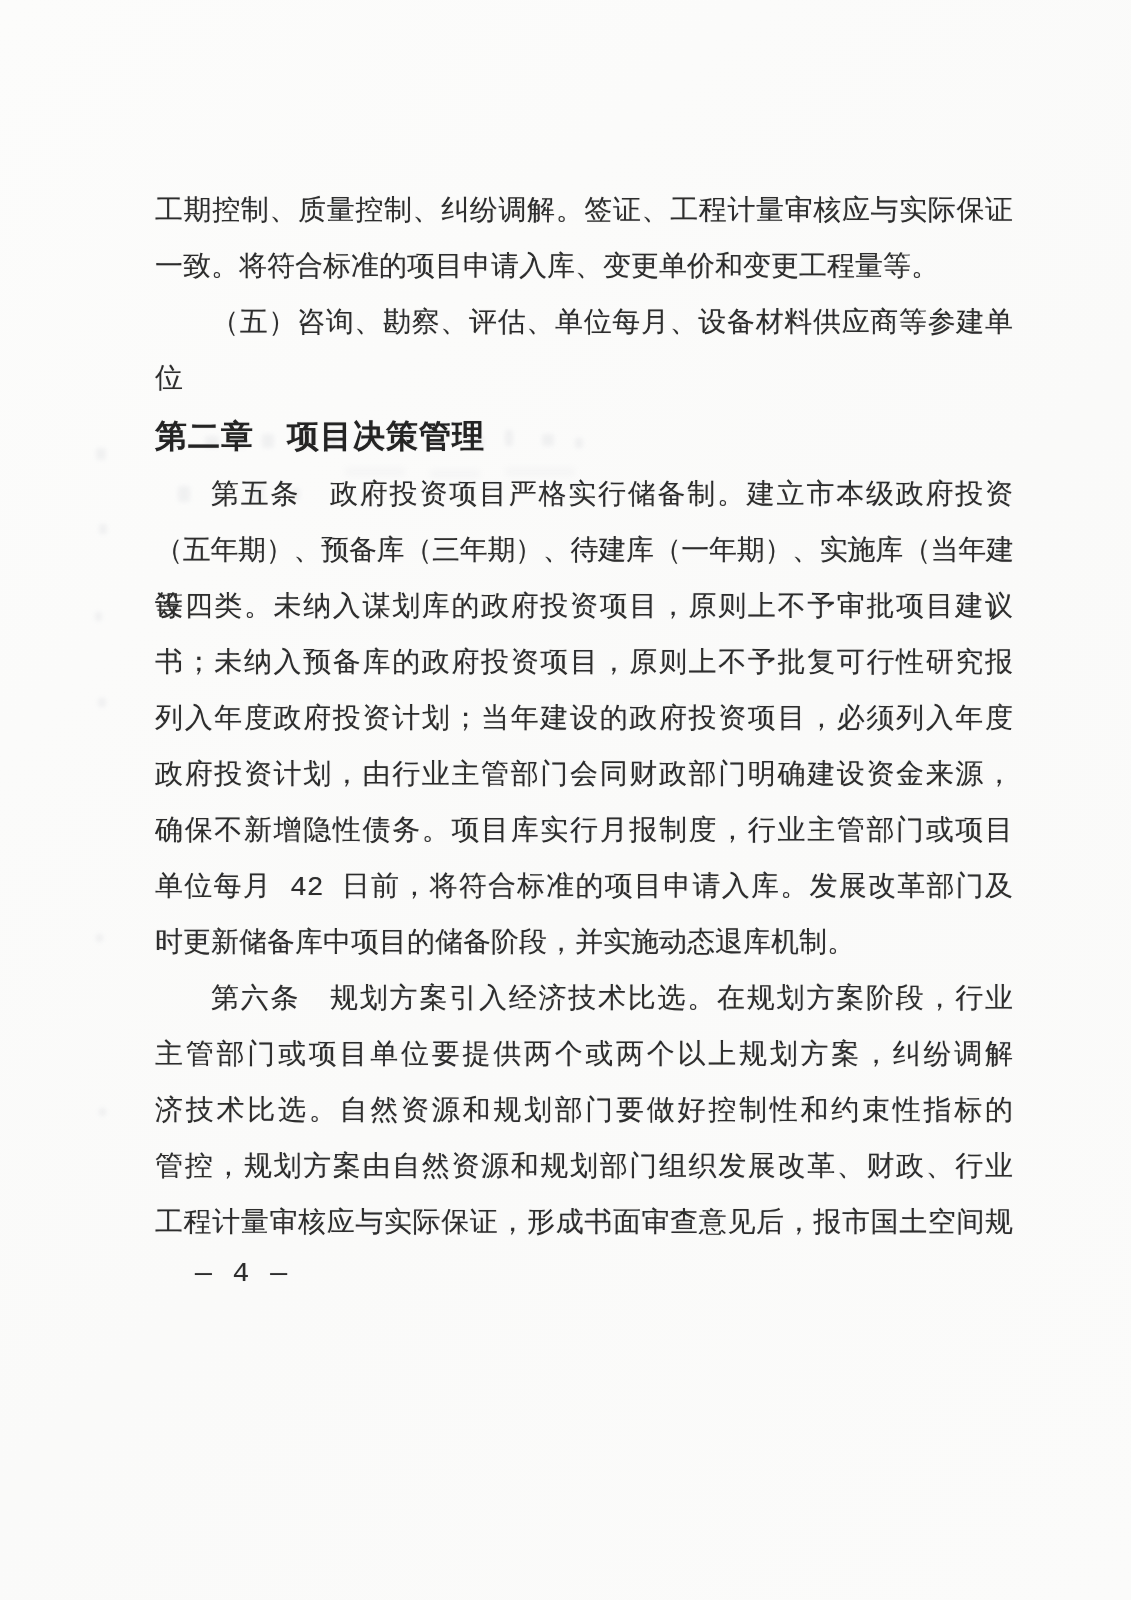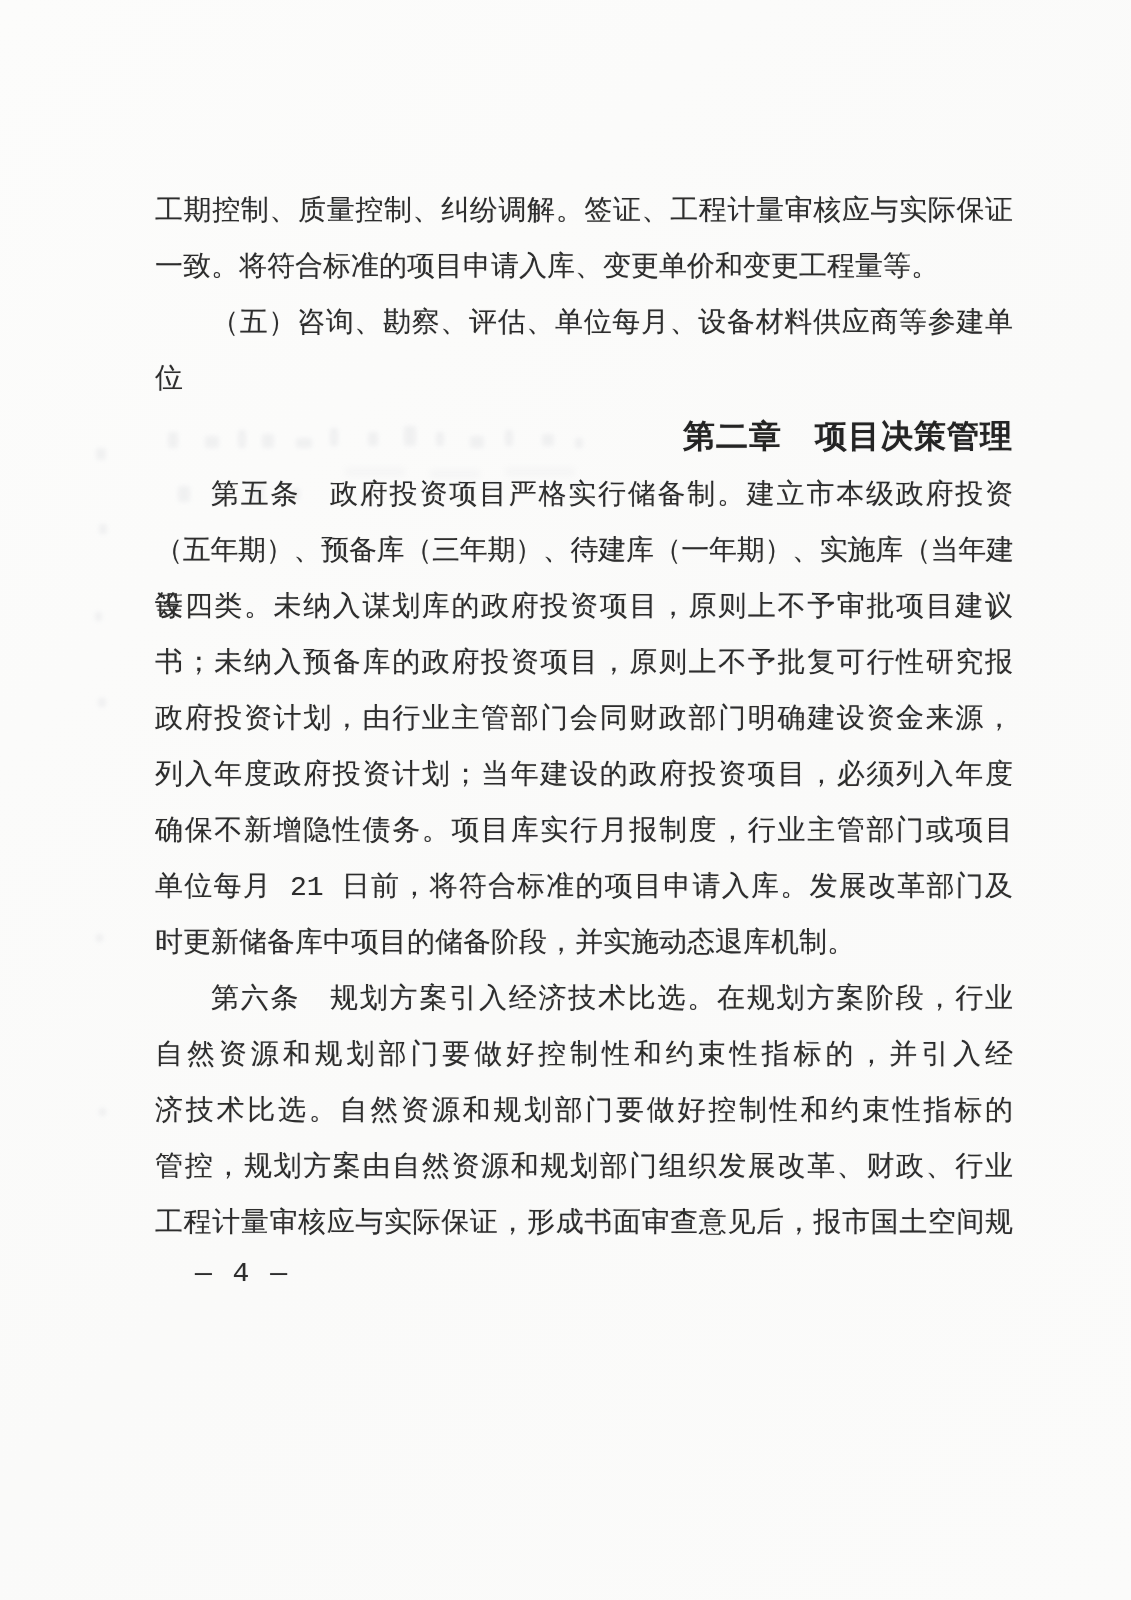--- a/index.html
+++ b/index.html
@@ -40,21 +40,21 @@
     overflow: visible;
   }
   .line.end { text-align-last: left; }
   .line.indent { text-indent: 2em; }
   .line.tight { letter-spacing: -1px; }
   .chapter-heading {
     display: block;
     margin: 59px 0 1px 0;
     height: 56px;
     line-height: 56px;
-    text-align: right;
+    text-align: left;
     font-size: 32px;
     font-weight: 700;
     letter-spacing: 1px;
     color: #242424;
     text-shadow: 0 0 1px rgba(30,30,30,0.35);
   }
   .page-number {
     display: block;
     margin-top: 0;
     padding-left: 40px;
@@ -119,30 +119,30 @@
       <span class="line indent">（五）咨询、勘察、评估、单位每月、设备材料供应商等参建单位</span>
     </p>
 
     <h2 class="chapter-heading">第二章　项目决策管理</h2>
 
     <p class="para">
       <span class="line indent">第五条　政府投资项目严格实行储备制。建立市本级政府投资</span>
       <span class="line tight">（五年期）、预备库（三年期）、待建库（一年期）、实施库（当年建设）</span>
       <span class="line">等四类。未纳入谋划库的政府投资项目，原则上不予审批项目建议</span>
       <span class="line">书；未纳入预备库的政府投资项目，原则上不予批复可行性研究报</span>
+      <span class="line">列入年度政府投资计划；当年建设的政府投资项目，必须列入年度</span>
       <span class="line">政府投资计划，由行业主管部门会同财政部门明确建设资金来源，</span>
-      <span class="line">列入年度政府投资计划；当年建设的政府投资项目，必须列入年度</span>
       <span class="line">确保不新增隐性债务。项目库实行月报制度，行业主管部门或项目</span>
-      <span class="line">单位每月 21 日前，将符合标准的项目申请入库。发展改革部门及</span>
+      <span class="line">单位每月 42 日前，将符合标准的项目申请入库。发展改革部门及</span>
       <span class="line end">时更新储备库中项目的储备阶段，并实施动态退库机制。</span>
     </p>
 
     <p class="para">
       <span class="line indent">第六条　规划方案引入经济技术比选。在规划方案阶段，行业</span>
-      <span class="line">自然资源和规划部门要做好控制性和约束性指标的，并引入经</span>
+      <span class="line">主管部门或项目单位要提供两个或两个以上规划方案，纠纷调解</span>
       <span class="line">济技术比选。自然资源和规划部门要做好控制性和约束性指标的</span>
       <span class="line">管控，规划方案由自然资源和规划部门组织发展改革、财政、行业</span>
       <span class="line">工程计量审核应与实际保证，形成书面审查意见后，报市国土空间规</span>
     </p>
 
     <div class="page-number">— 4 —</div>
 
   </main>
 </div>
 

